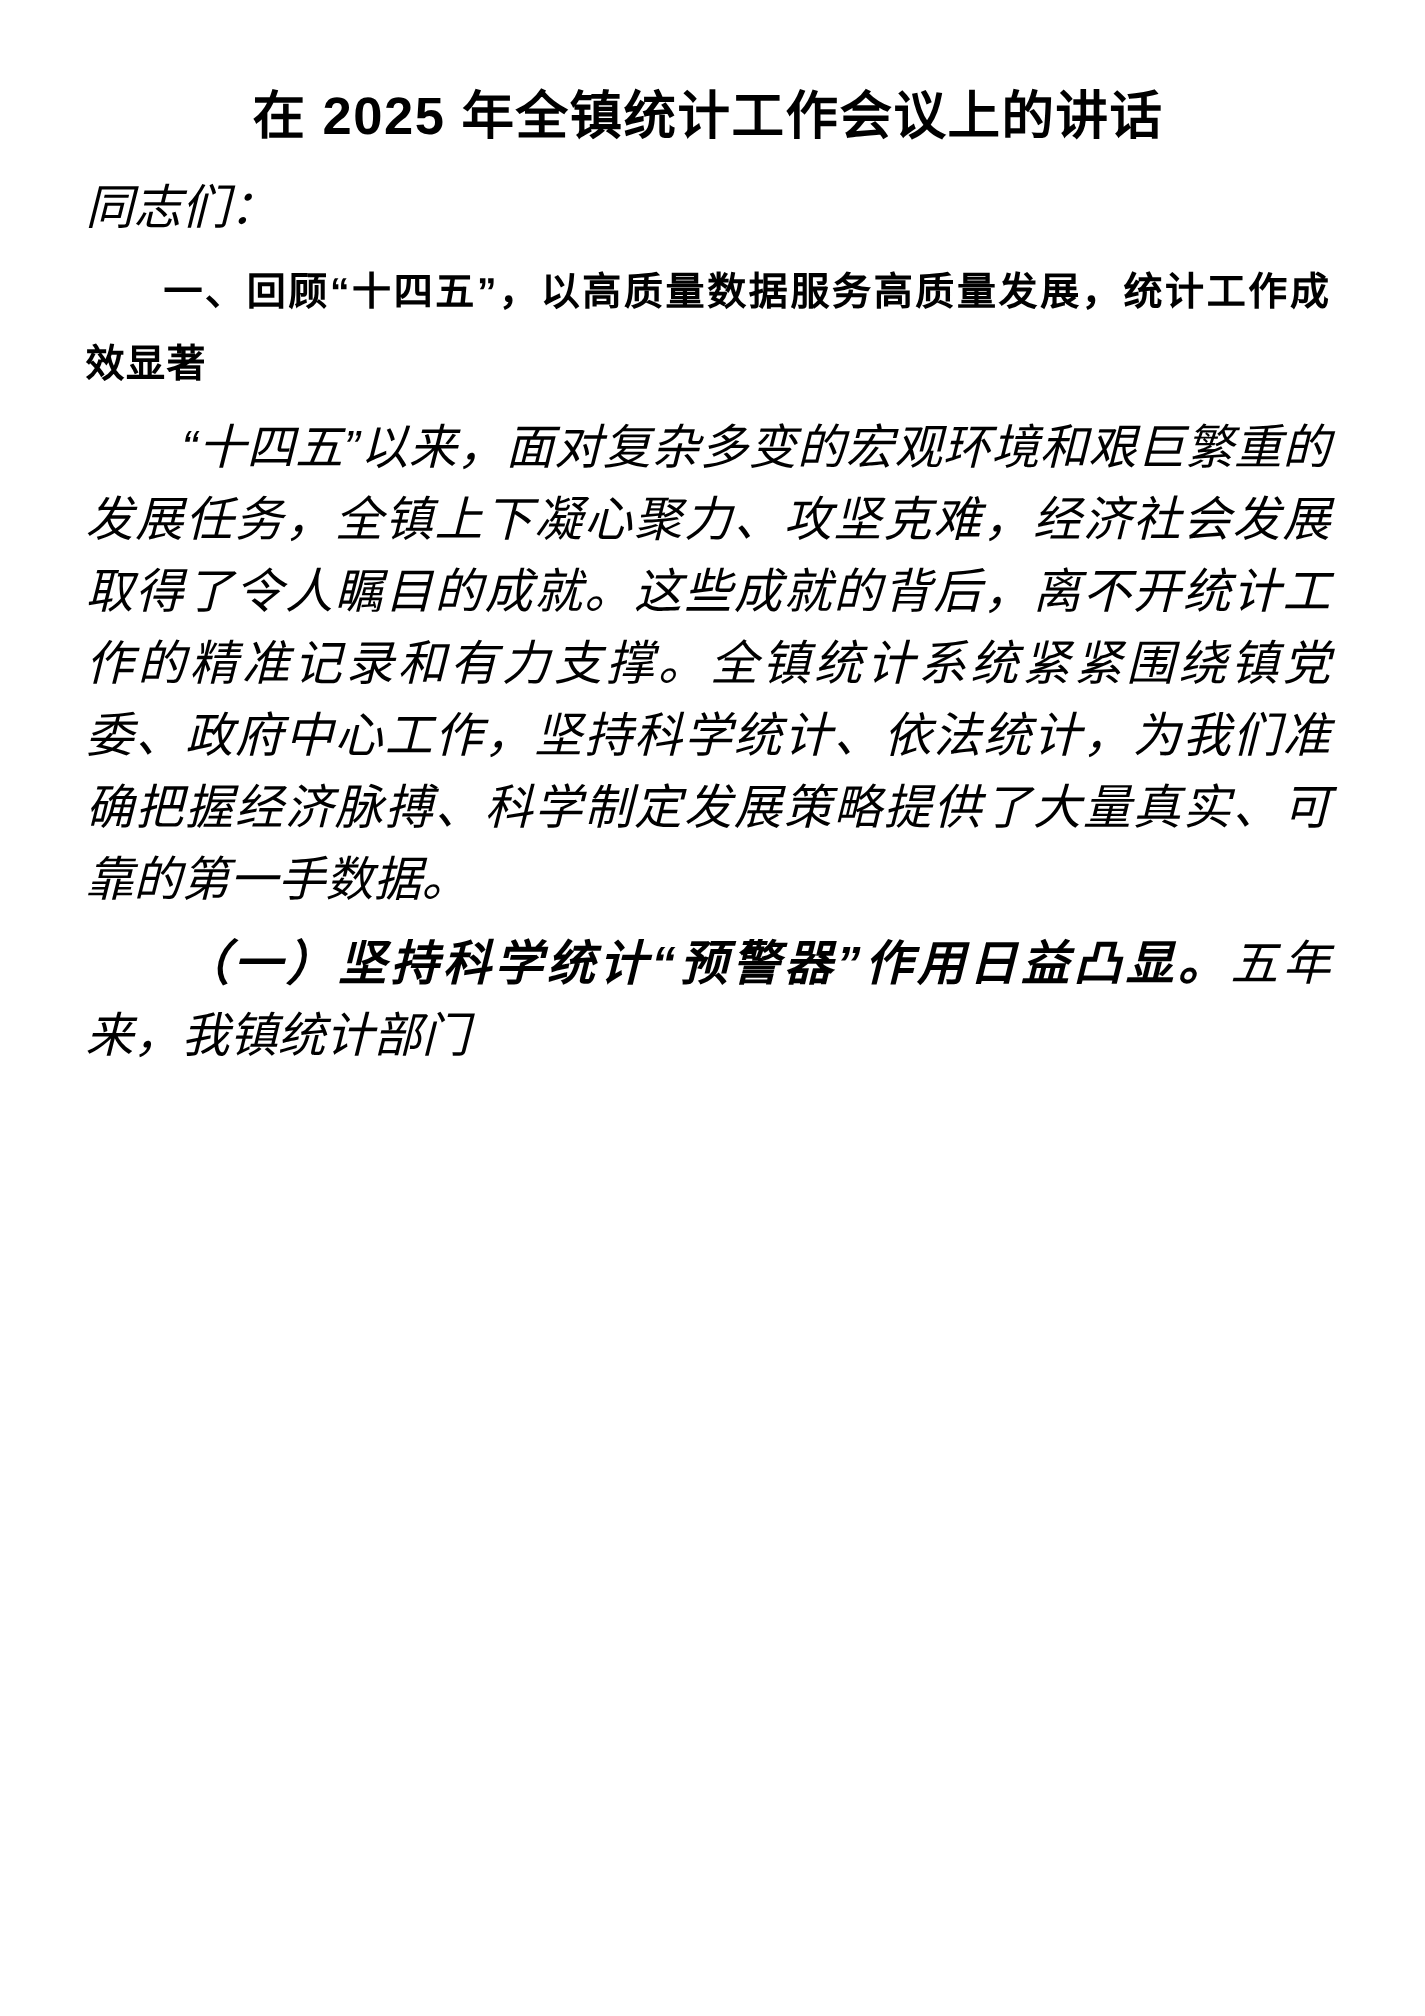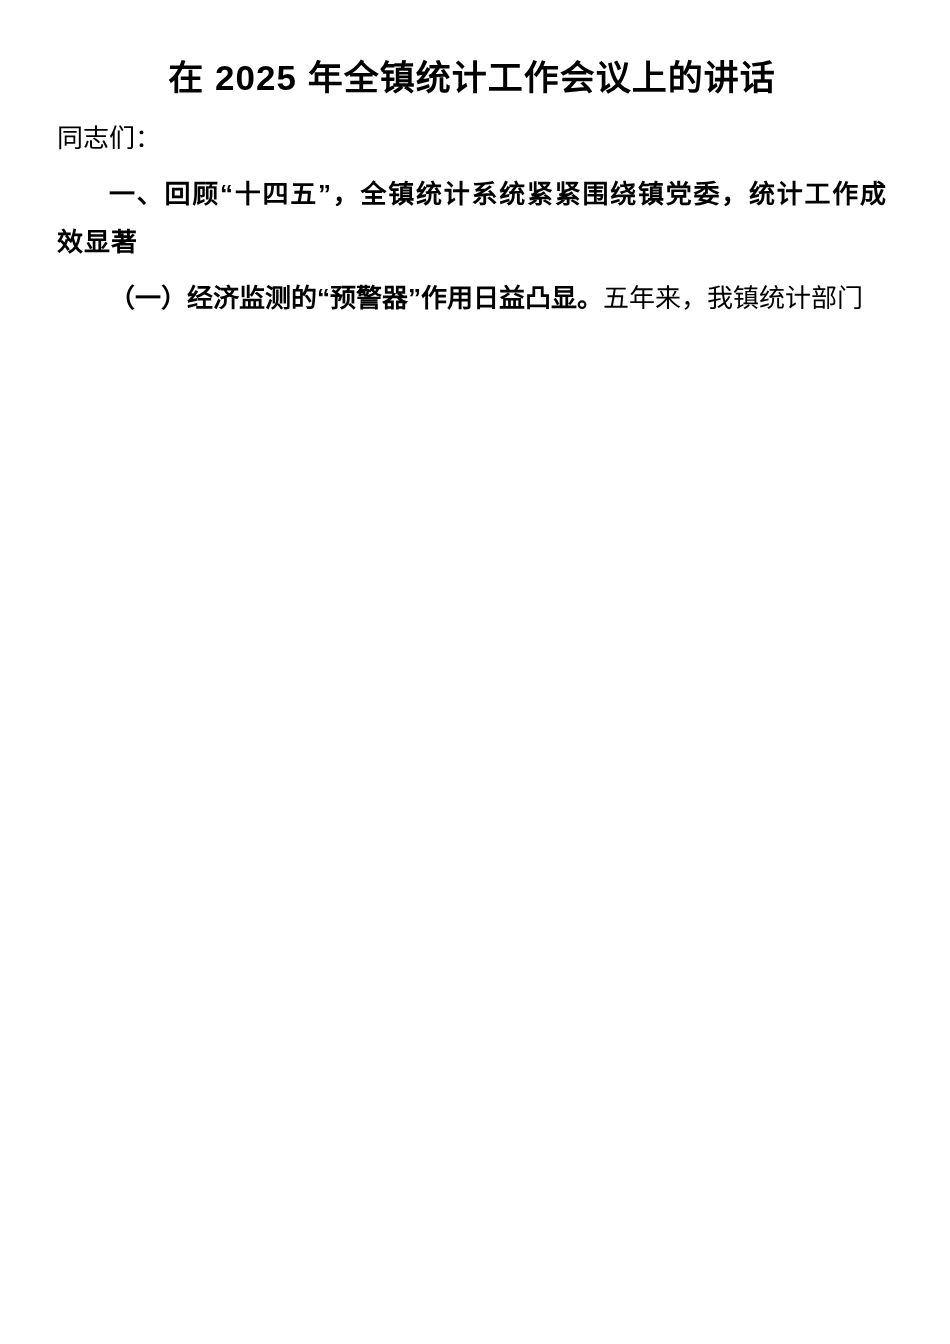--- a/index.html
+++ b/index.html
@@ -23,26 +23,27 @@
   }
   .doc-title {
     font-size: 35px;
     line-height: 48px;
     font-weight: 600;
     text-align: center;
     margin: 0 0 12px 0;
     letter-spacing: 1px;
   }
   .para {
-    font-size: 26px;
+    font-size: 32px;
     line-height: 48px;
     margin: 0 0 8px 0;
     text-align: justify;
     text-indent: 2em;
     word-break: break-all;
+    font-style: italic;
   }
   .salutation {
     text-indent: 0;
   }
   .section-heading {
     font-size: 26px;
     line-height: 48px;
     font-weight: 700;
     margin: 0 0 8px 0;
     text-align: justify;
@@ -58,18 +59,19 @@
 <body>
 
 <div class="page">
 
   <h1 class="doc-title">在 2025 年全镇统计工作会议上的讲话</h1>
 
   <p class="para salutation">同志们：</p>
 
 
 
-  <h2 class="section-heading">一、回顾“十四五”，全镇统计系统紧紧围绕镇党委，统计工作成效显著</h2>
+  <h2 class="section-heading">一、回顾“十四五”，以高质量数据服务高质量发展，统计工作成效显著</h2>
 
+  <p class="para">“十四五”以来，面对复杂多变的宏观环境和艰巨繁重的发展任务，全镇上下凝心聚力、攻坚克难，经济社会发展取得了令人瞩目的成就。这些成就的背后，离不开统计工作的精准记录和有力支撑。全镇统计系统紧紧围绕镇党委、政府中心工作，坚持科学统计、依法统计，为我们准确把握经济脉搏、科学制定发展策略提供了大量真实、可靠的第一手数据。</p>
 
-  <p class="para"><span class="lead-bold">（一）经济监测的“预警器”作用日益凸显。</span><span>五年来，我镇统计部门</span></p>
+  <p class="para"><span class="lead-bold">（一）坚持科学统计“预警器”作用日益凸显。</span><span>五年来，我镇统计部门</span></p>
 
 </div>
 
 </body></html>

